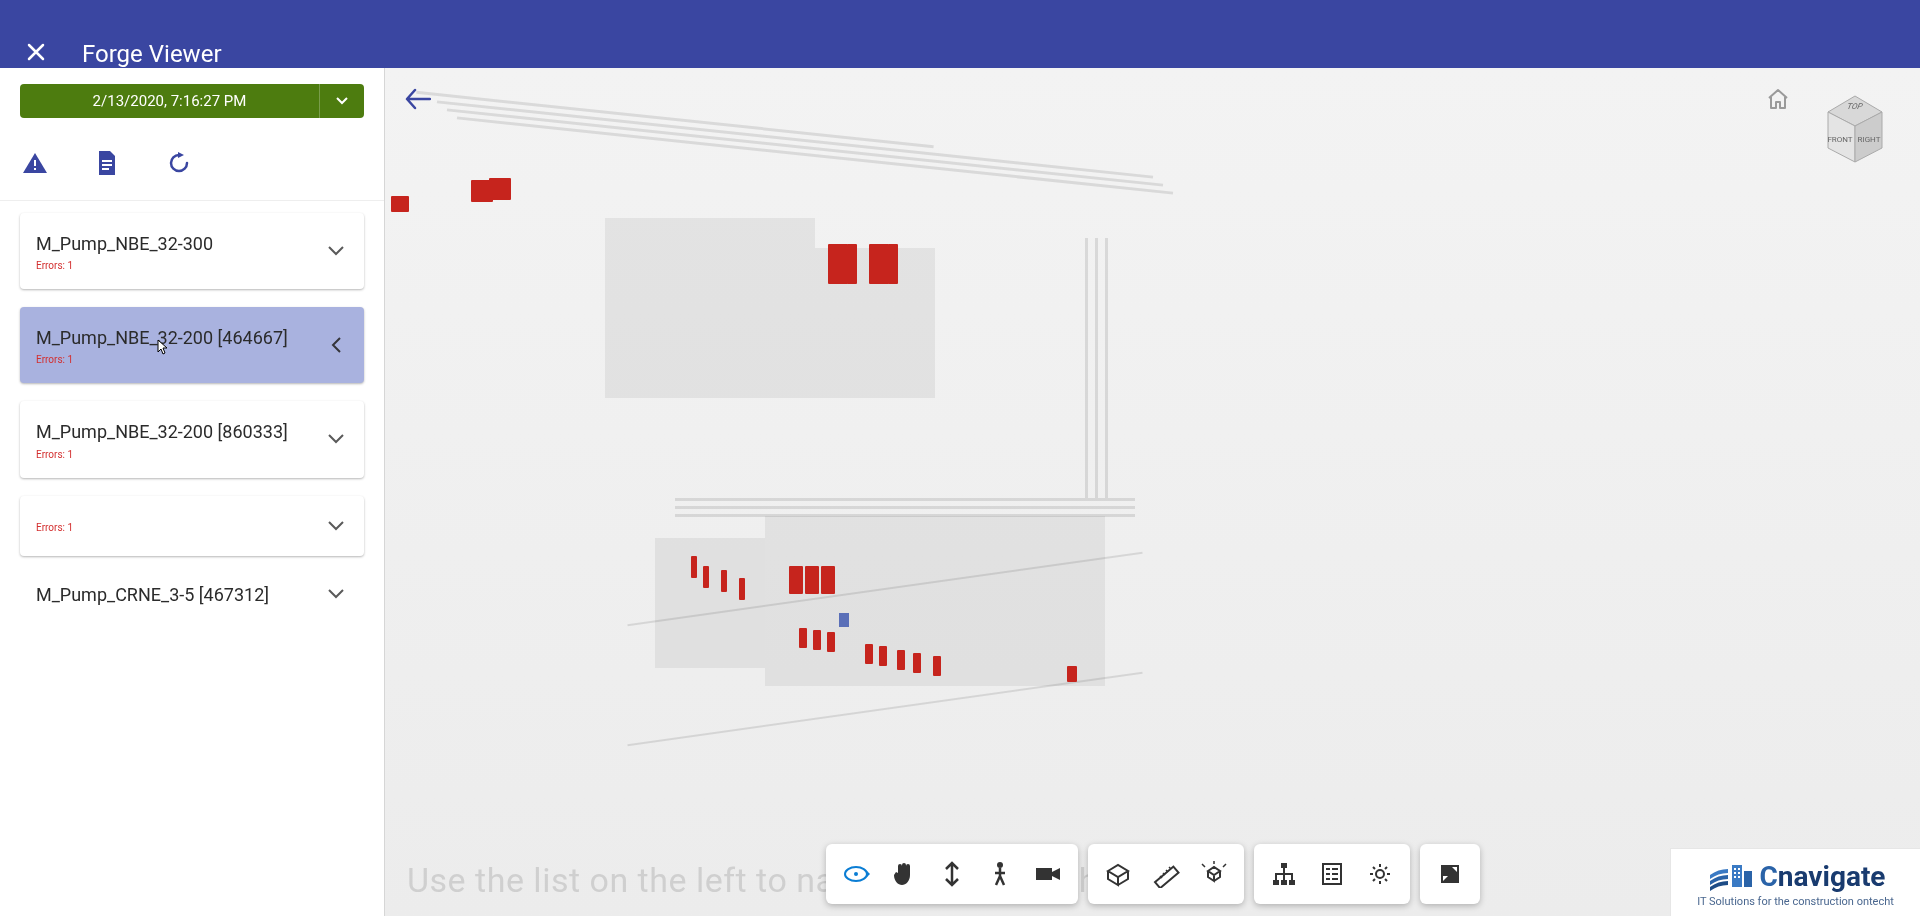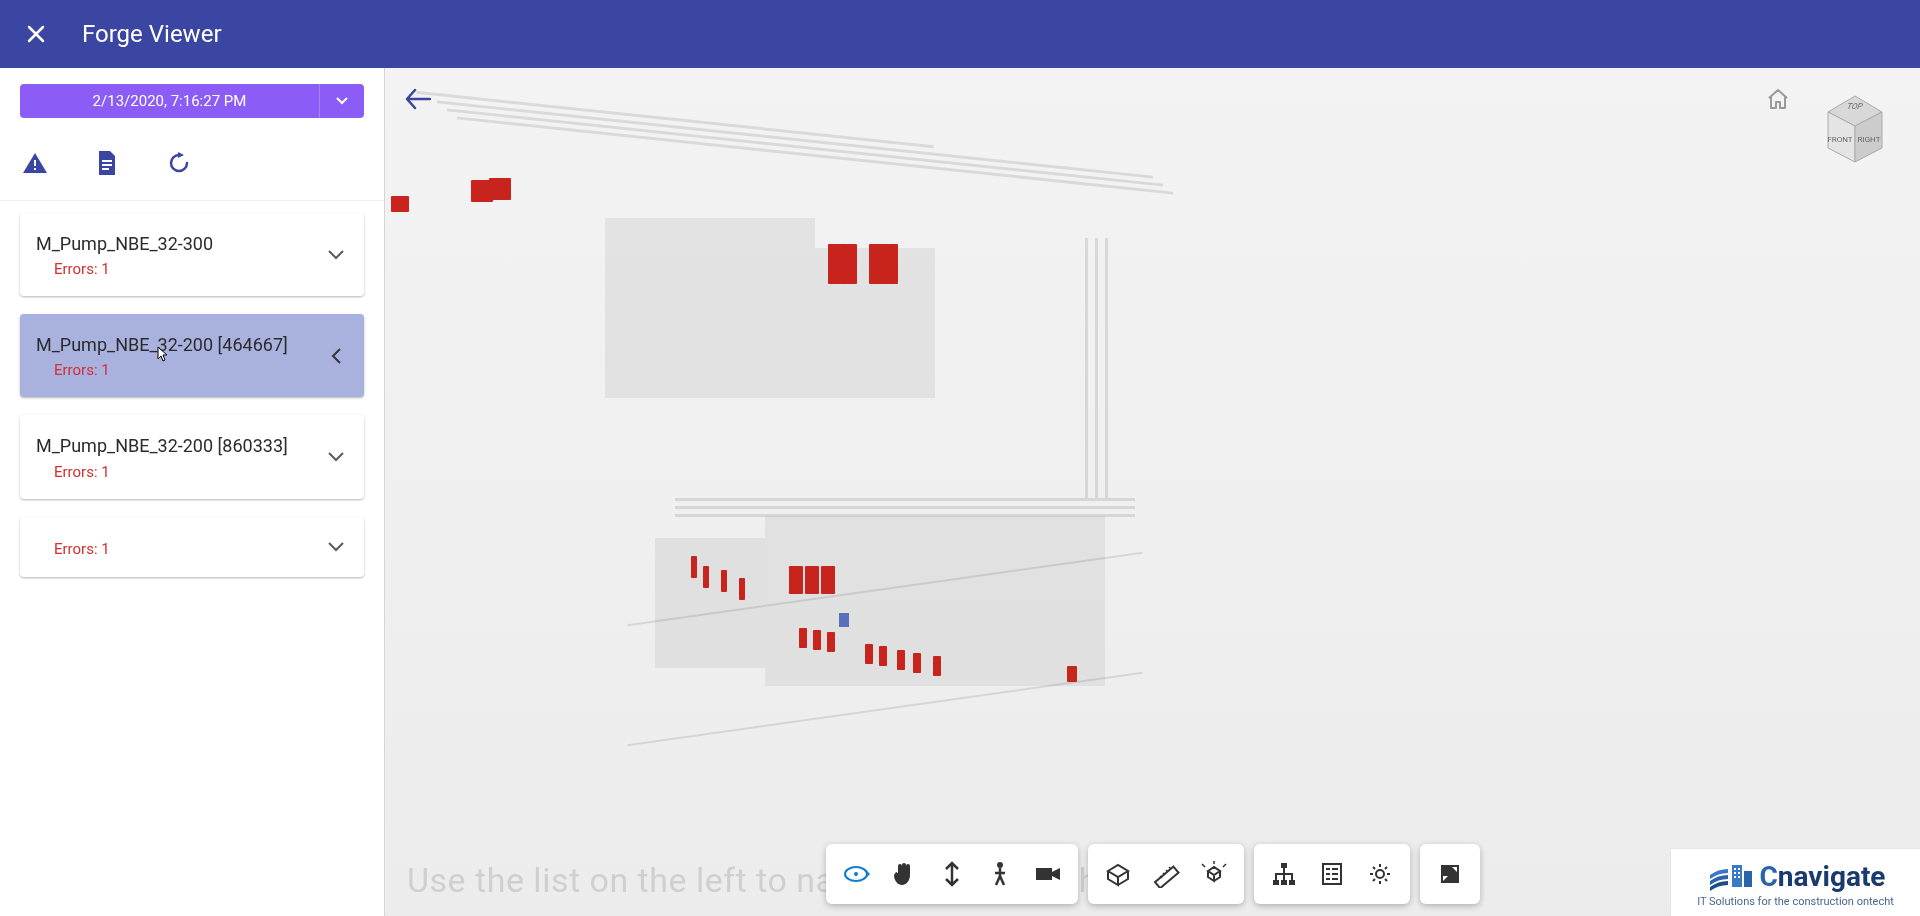--- a/index.html
+++ b/index.html
@@ -4,21 +4,21 @@
 <style>
 * { margin: 0; padding: 0; box-sizing: border-box; font-family: -apple-system, BlinkMacSystemFont, "Segoe UI", Roboto, Arial, sans-serif; }
 html, body { width: 100%; height: 100%; overflow: hidden; }
 body { display: flex; flex-direction: column; background: #fff; }
 
 
 .header {
   height: 68px;
   background: #3a46a1;
   display: flex;
-  align-items: center;
+  align-items: flex-end;
   padding: 0 20px;
   color: #fff;
   flex-shrink: 0;
 }
 .header .close-btn {
   width: 32px; height: 32px;
   display: flex; align-items: center; justify-content: center;
   cursor: pointer;
   margin-right: 30px;
 }
@@ -40,21 +40,21 @@
   display: flex;
   flex-direction: column;
   background: #fff;
   overflow-y: auto;
 }
 .date-row {
   padding: 16px 20px 12px 20px;
 }
 .date-select {
   display: flex;
-  background: #8b5cf6;
+  background: #4d7c0f;
   color: #fff;
   border-radius: 4px;
   height: 34px;
   align-items: stretch;
   overflow: hidden;
   cursor: pointer;
 }
 .date-select .date-text {
   flex: 1;
   display: flex;
@@ -102,24 +102,23 @@
 .card-body {
   flex: 1;
 }
 .card-title {
   font-size: 18px;
   color: #2b2b2b;
   line-height: 1.4;
   word-break: break-word;
 }
 .card-errors {
-  font-size: 15px;
+  font-size: 10px;
   color: #d32f2f;
   margin-top: 4px;
-  margin-left: 18px;
 }
 .card-chevron {
   width: 24px; height: 24px;
   display: flex; align-items: center; justify-content: center;
   color: #5a5a5a;
 }
 .card.partial {
   box-shadow: none;
   padding: 8px 16px 0 16px;
 }
@@ -342,20 +341,30 @@
         <div class="card-body">
           <div class="card-errors">Errors: 1</div>
         </div>
         <div class="card-chevron">
           <svg width="16" height="10" viewBox="0 0 16 10">
               <path d="M1 1 L8 8 L15 1" fill="none" stroke="#5a5a5a" stroke-width="2"></path>
             </svg>
         </div>
       </div>
 
+      <div class="card partial">
+        <div class="card-body">
+          <div class="card-title">M_Pump_CRNE_3-5 [467312]</div>
+        </div>
+        <div class="card-chevron">
+          <svg width="16" height="10" viewBox="0 0 16 10">
+              <path d="M1 1 L8 8 L15 1" fill="none" stroke="#5a5a5a" stroke-width="2"></path>
+            </svg>
+        </div>
+      </div>
 
     </div>
   </div>
 
   <div class="viewport">
 
     <div class="back-arrow">
       <svg width="26" height="22" viewBox="0 0 26 22">
           <path d="M25 11 H3 M10 2 L2 11 L10 20" fill="none" stroke="#3a46a1" stroke-width="2.5" stroke-linecap="round" stroke-linejoin="round"></path>
         </svg>

